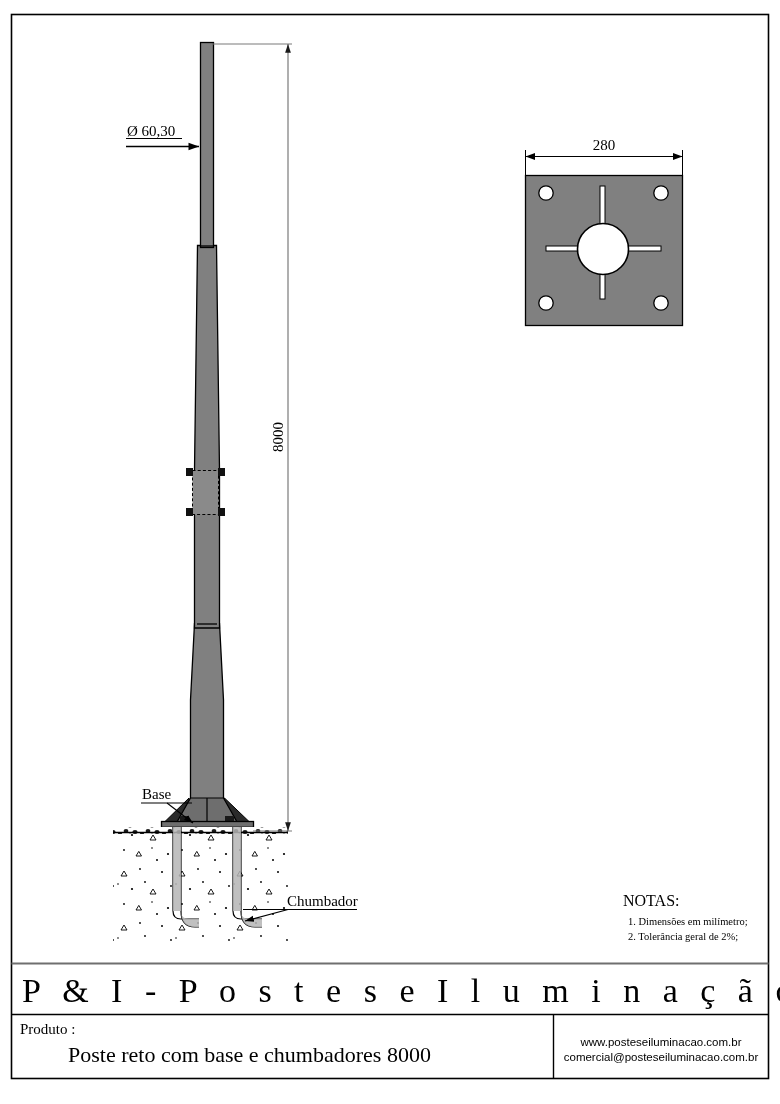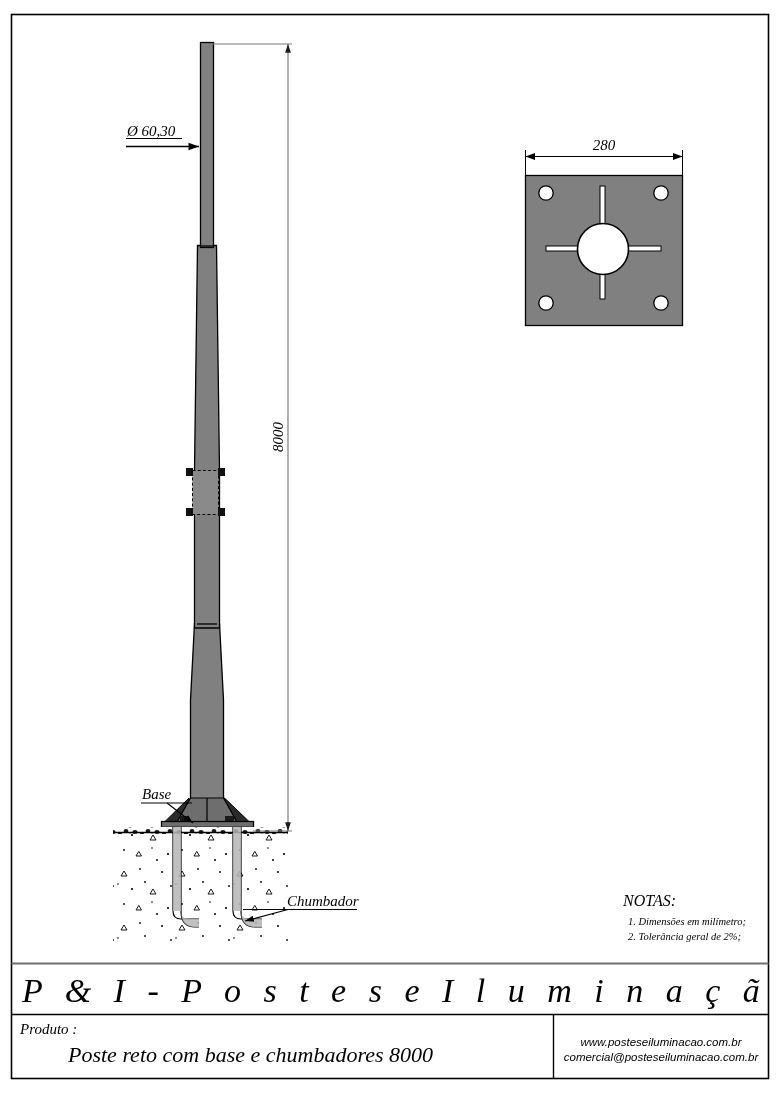--- a/index.html
+++ b/index.html
@@ -12,21 +12,20 @@
     height: 1104px;
     font-family: "Liberation Serif", serif;
     position: relative;
     overflow: hidden;
   }
   #sheet {
     position: absolute;
     left: 0; top: 0;
     width: 780px;
     height: 1104px;
-    font-style: italic;
   }
   svg { display: block; }
   .dimtext {
     font-family: "Liberation Serif", serif;
     font-size: 15px;
     fill: #000;
   }
   .leadertext {
     font-family: "Liberation Serif", serif;
     font-size: 15px;

